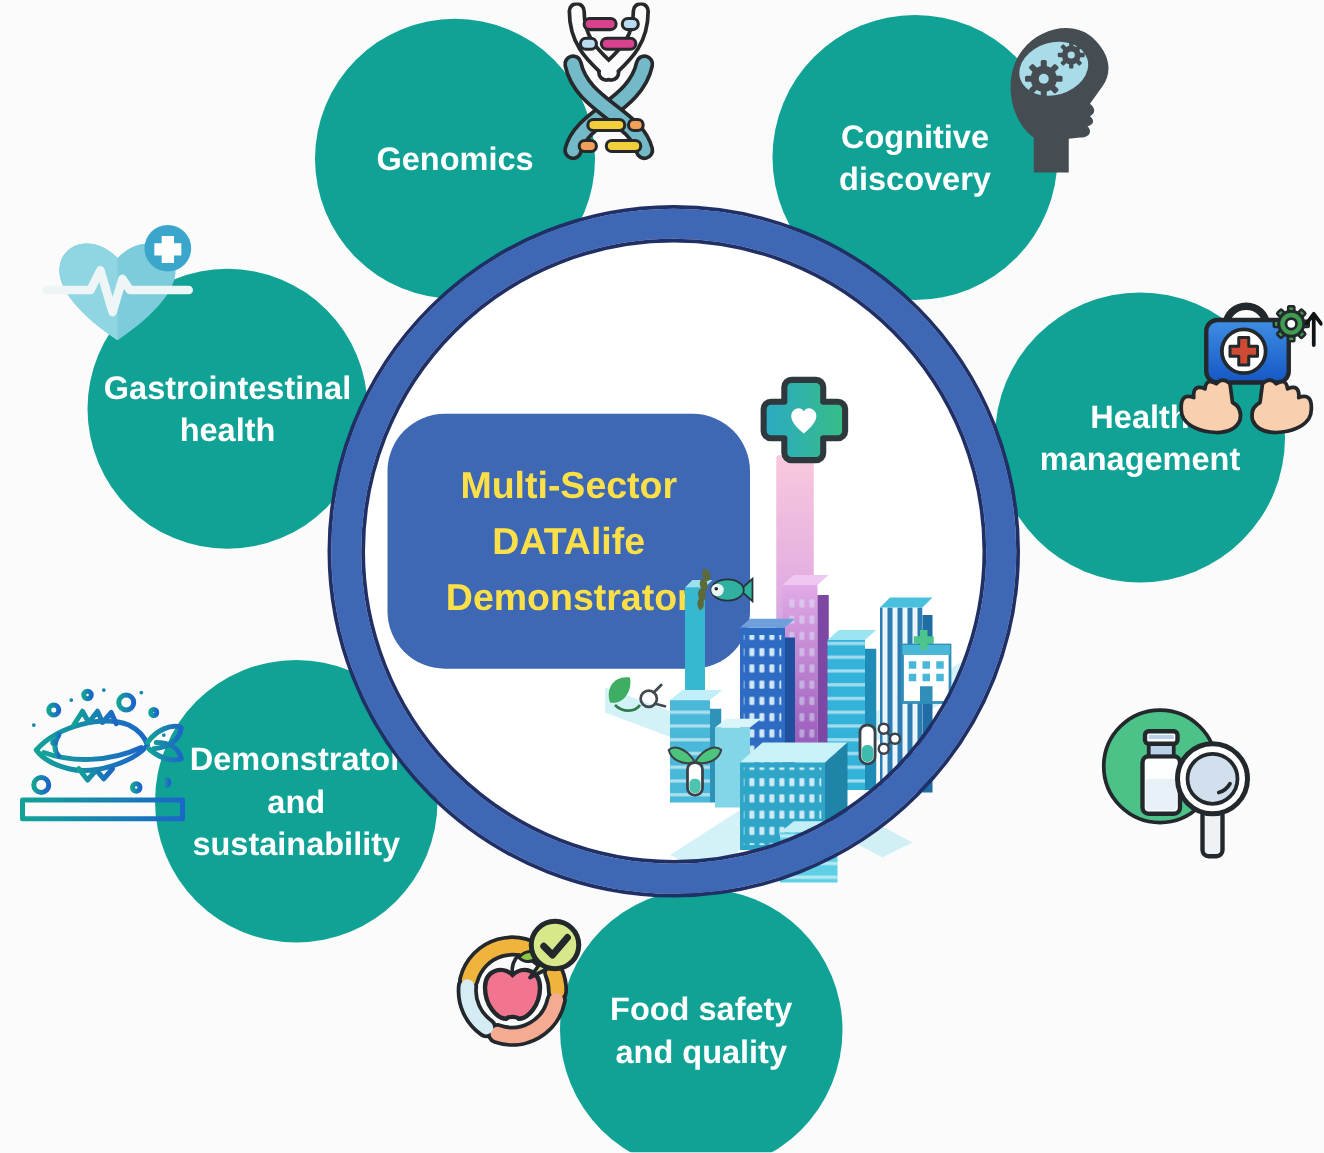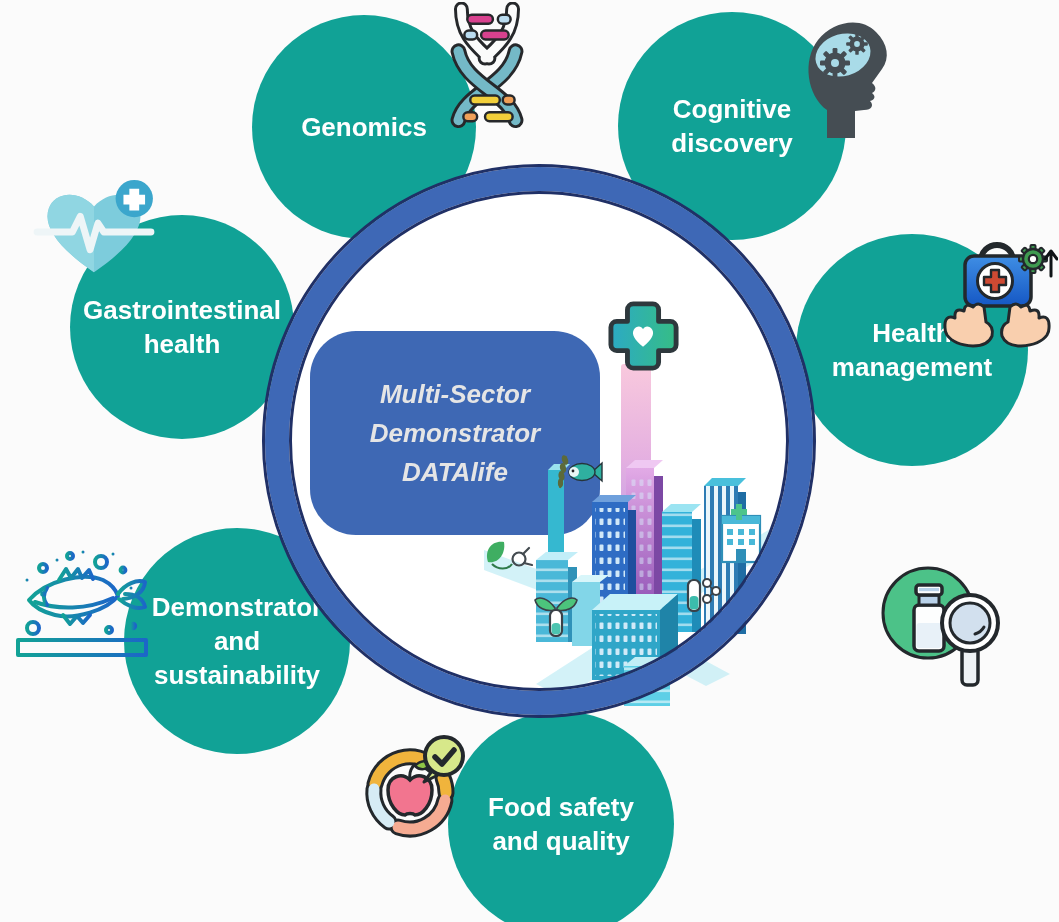--- a/index.html
+++ b/index.html
@@ -35,21 +35,21 @@
   .disc{position:absolute;left:265px;top:167px;width:548px;height:548px;
     border-radius:50%;background:#ffffff;z-index:10;}
   .ring-svg{position:absolute;left:0;top:0;z-index:13;pointer-events:none;}
 
   
   .center-box{
     position:absolute;left:310px;top:331px;width:290px;height:204px;
     border-radius:46px;background:#3e68b4;z-index:11;
     display:flex;flex-direction:column;align-items:center;justify-content:center;
   }
-  .center-line{color:#e5e5e5;font-weight:700;font-size:26px;line-height:1.5;text-align:center;font-style:italic;}
+  .center-line{color:#fde047;font-weight:700;font-size:30px;line-height:1.5;text-align:center;}
 
   
   .beam{
     position:absolute;left:621px;top:364px;width:30px;height:205px;z-index:11;
     background:linear-gradient(180deg,#f8c4da 0%,#e3aade 45%,#c79ae2 75%,rgba(199,154,226,0.15) 100%);
     opacity:.92;border-radius:3px;
   }
   .cross-icon{position:absolute;left:606px;top:300px;z-index:14;}
   .city-svg{position:absolute;left:478px;top:412px;z-index:12;}
 
@@ -86,22 +86,22 @@
   <div class="sector" id="sec-food">
     <span class="sector-label">Food safety and quality</span>
   </div>
 
   <div class="disc"></div>
 
   <div class="beam"></div>
 
   <div class="center-box">
     <span class="center-line">Multi-Sector</span>
+    <span class="center-line">DATAlife</span>
     <span class="center-line">Demonstrator</span>
-    <span class="center-line">DATAlife</span>
   </div>
 
   <svg class="city-svg" width="300" height="312" viewBox="0 0 300 312">
     <defs>
       <pattern id="winDots" width="8" height="13" patternUnits="userSpaceOnUse">
         <rect x="1.5" y="2.5" width="4" height="6.5" rx="1" fill="#d9eefb" opacity="0.95"></rect>
       </pattern>
       <pattern id="winLines" width="9" height="11" patternUnits="userSpaceOnUse">
         <rect x="0" y="2.5" width="9" height="2.6" fill="#ffffff" opacity="0.55"></rect>
       </pattern>

